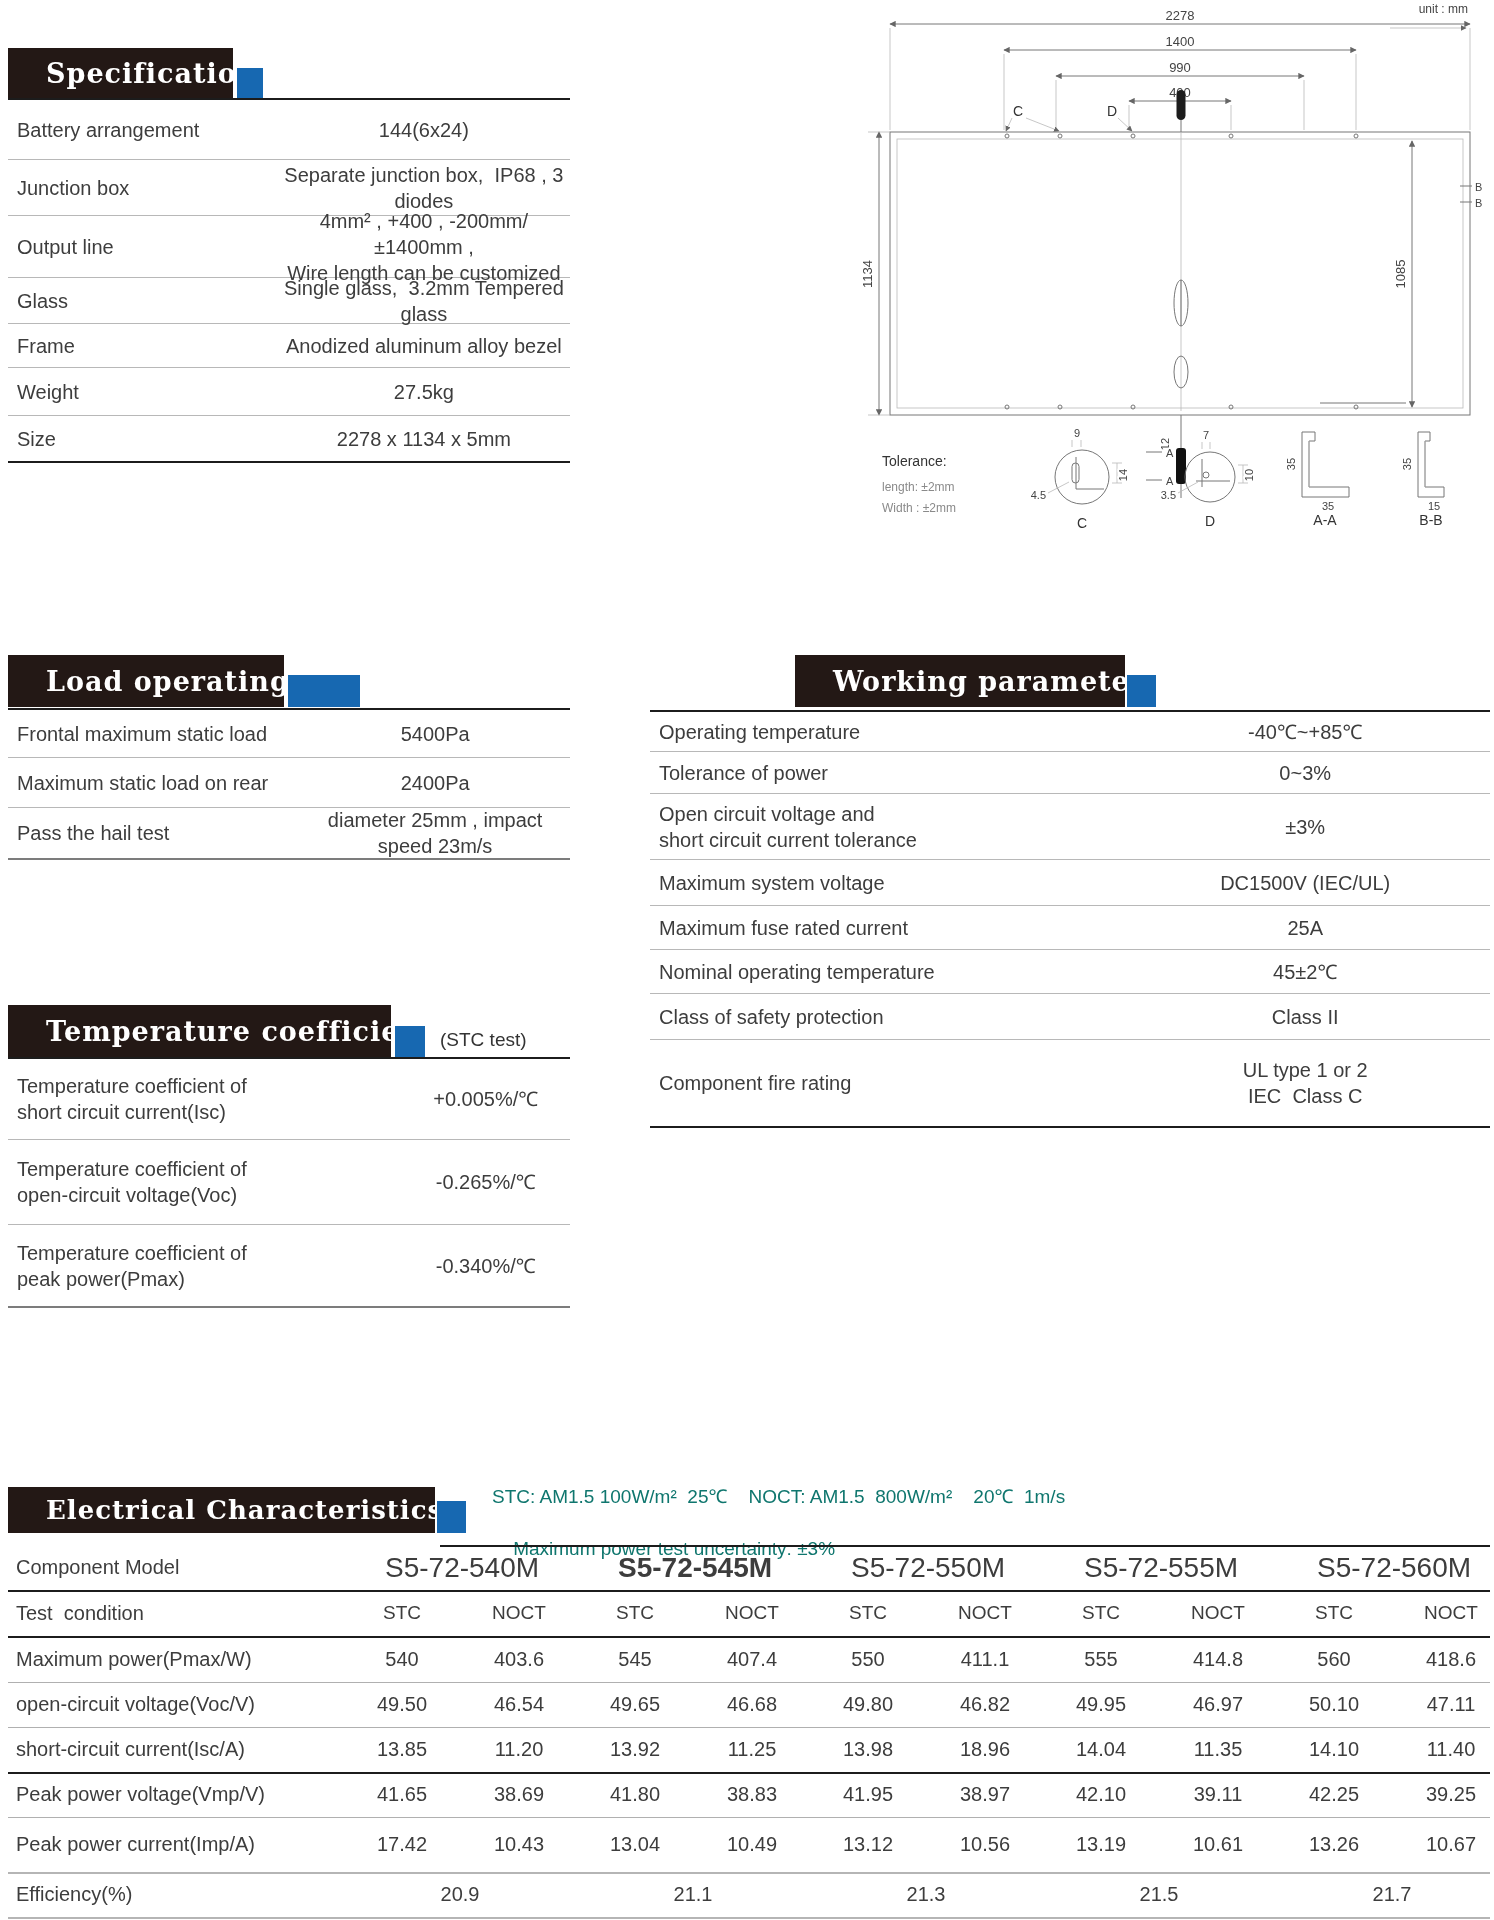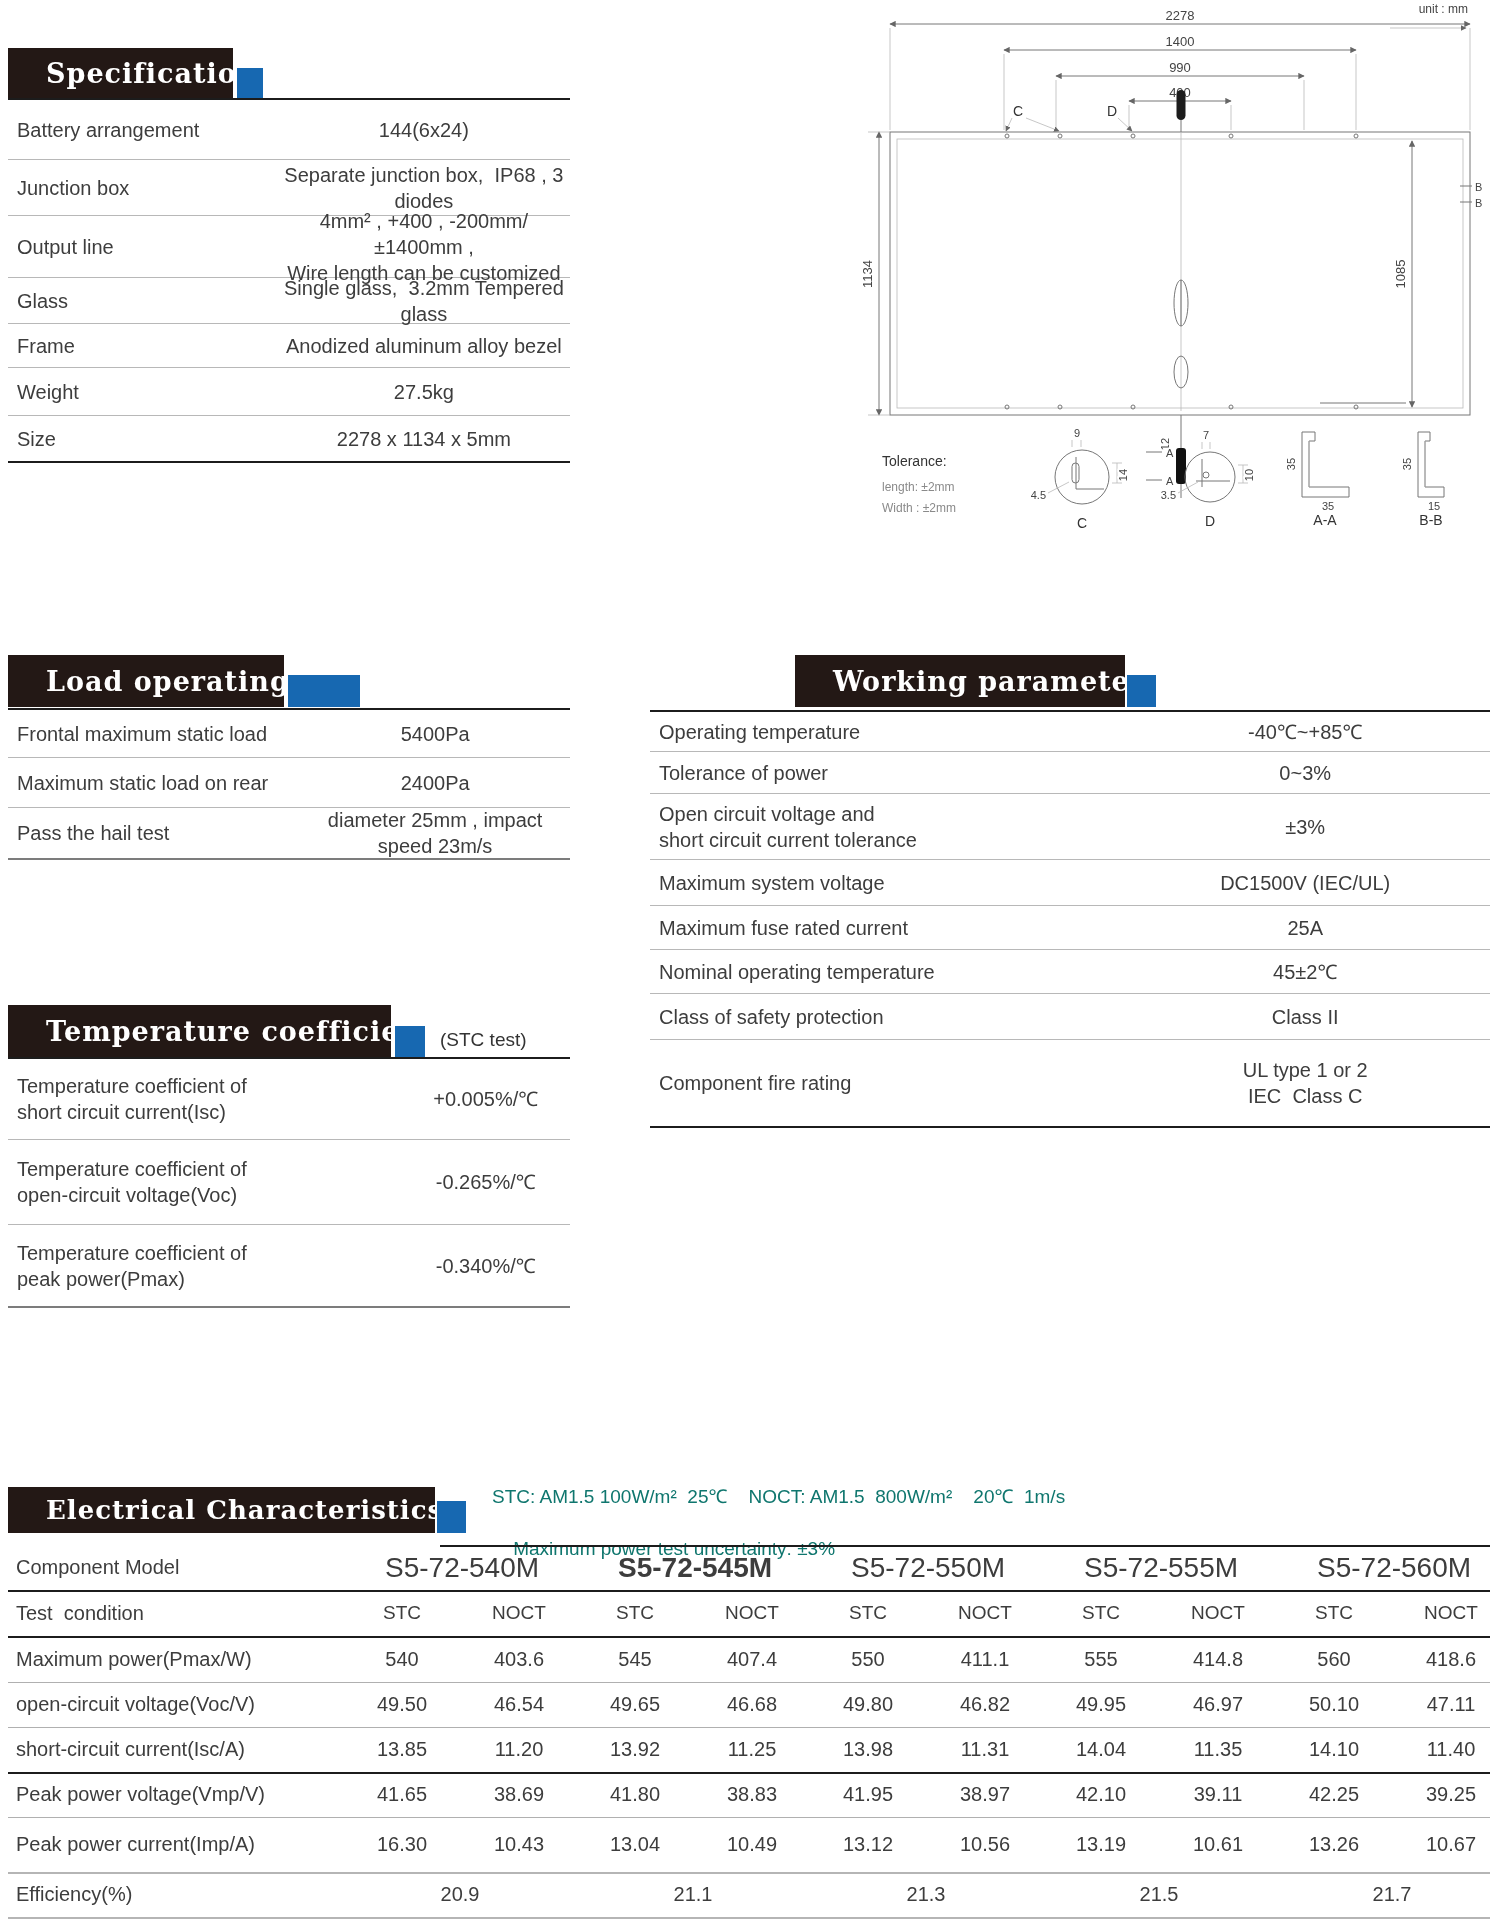--- a/index.html
+++ b/index.html
@@ -217,38 +217,38 @@
       <div class="el-span el-val" style="left: 1018px; width: 150px; top: 137px; height: 45px; line-height: 45px;">49.95</div>
       <div class="el-span el-val" style="left: 1135px; width: 150px; top: 137px; height: 45px; line-height: 45px;">46.97</div>
       <div class="el-span el-val" style="left: 1251px; width: 150px; top: 137px; height: 45px; line-height: 45px;">50.10</div>
       <div class="el-span el-val" style="left: 1368px; width: 150px; top: 137px; height: 45px; line-height: 45px;">47.11</div>
       <div class="el-label" style="top: 182px; height: 45px; line-height: 45px;">short-circuit current(Isc/A)</div>
       <div class="el-span el-val" style="left: 319px; width: 150px; top: 182px; height: 45px; line-height: 45px;">13.85</div>
       <div class="el-span el-val" style="left: 436px; width: 150px; top: 182px; height: 45px; line-height: 45px;">11.20</div>
       <div class="el-span el-val" style="left: 552px; width: 150px; top: 182px; height: 45px; line-height: 45px;">13.92</div>
       <div class="el-span el-val" style="left: 669px; width: 150px; top: 182px; height: 45px; line-height: 45px;">11.25</div>
       <div class="el-span el-val" style="left: 785px; width: 150px; top: 182px; height: 45px; line-height: 45px;">13.98</div>
-      <div class="el-span el-val" style="left: 902px; width: 150px; top: 182px; height: 45px; line-height: 45px;">11.31</div>
+      <div class="el-span el-val" style="left: 902px; width: 150px; top: 182px; height: 45px; line-height: 45px;">18.96</div>
       <div class="el-span el-val" style="left: 1018px; width: 150px; top: 182px; height: 45px; line-height: 45px;">14.04</div>
       <div class="el-span el-val" style="left: 1135px; width: 150px; top: 182px; height: 45px; line-height: 45px;">11.35</div>
       <div class="el-span el-val" style="left: 1251px; width: 150px; top: 182px; height: 45px; line-height: 45px;">14.10</div>
       <div class="el-span el-val" style="left: 1368px; width: 150px; top: 182px; height: 45px; line-height: 45px;">11.40</div>
       <div class="el-label" style="top: 227px; height: 45px; line-height: 45px;">Peak power voltage(Vmp/V)</div>
       <div class="el-span el-val" style="left: 319px; width: 150px; top: 227px; height: 45px; line-height: 45px;">41.65</div>
       <div class="el-span el-val" style="left: 436px; width: 150px; top: 227px; height: 45px; line-height: 45px;">38.69</div>
       <div class="el-span el-val" style="left: 552px; width: 150px; top: 227px; height: 45px; line-height: 45px;">41.80</div>
       <div class="el-span el-val" style="left: 669px; width: 150px; top: 227px; height: 45px; line-height: 45px;">38.83</div>
       <div class="el-span el-val" style="left: 785px; width: 150px; top: 227px; height: 45px; line-height: 45px;">41.95</div>
       <div class="el-span el-val" style="left: 902px; width: 150px; top: 227px; height: 45px; line-height: 45px;">38.97</div>
       <div class="el-span el-val" style="left: 1018px; width: 150px; top: 227px; height: 45px; line-height: 45px;">42.10</div>
       <div class="el-span el-val" style="left: 1135px; width: 150px; top: 227px; height: 45px; line-height: 45px;">39.11</div>
       <div class="el-span el-val" style="left: 1251px; width: 150px; top: 227px; height: 45px; line-height: 45px;">42.25</div>
       <div class="el-span el-val" style="left: 1368px; width: 150px; top: 227px; height: 45px; line-height: 45px;">39.25</div>
       <div class="el-label" style="top: 272px; height: 55px; line-height: 55px;">Peak power current(Imp/A)</div>
-      <div class="el-span el-val" style="left: 319px; width: 150px; top: 272px; height: 55px; line-height: 55px;">16.30</div>
+      <div class="el-span el-val" style="left: 319px; width: 150px; top: 272px; height: 55px; line-height: 55px;">17.42</div>
       <div class="el-span el-val" style="left: 436px; width: 150px; top: 272px; height: 55px; line-height: 55px;">10.43</div>
       <div class="el-span el-val" style="left: 552px; width: 150px; top: 272px; height: 55px; line-height: 55px;">13.04</div>
       <div class="el-span el-val" style="left: 669px; width: 150px; top: 272px; height: 55px; line-height: 55px;">10.49</div>
       <div class="el-span el-val" style="left: 785px; width: 150px; top: 272px; height: 55px; line-height: 55px;">13.12</div>
       <div class="el-span el-val" style="left: 902px; width: 150px; top: 272px; height: 55px; line-height: 55px;">10.56</div>
       <div class="el-span el-val" style="left: 1018px; width: 150px; top: 272px; height: 55px; line-height: 55px;">13.19</div>
       <div class="el-span el-val" style="left: 1135px; width: 150px; top: 272px; height: 55px; line-height: 55px;">10.61</div>
       <div class="el-span el-val" style="left: 1251px; width: 150px; top: 272px; height: 55px; line-height: 55px;">13.26</div>
       <div class="el-span el-val" style="left: 1368px; width: 150px; top: 272px; height: 55px; line-height: 55px;">10.67</div>
       <div class="el-label" style="top: 327px; height: 45px; line-height: 45px;">Efficiency(%)</div>

